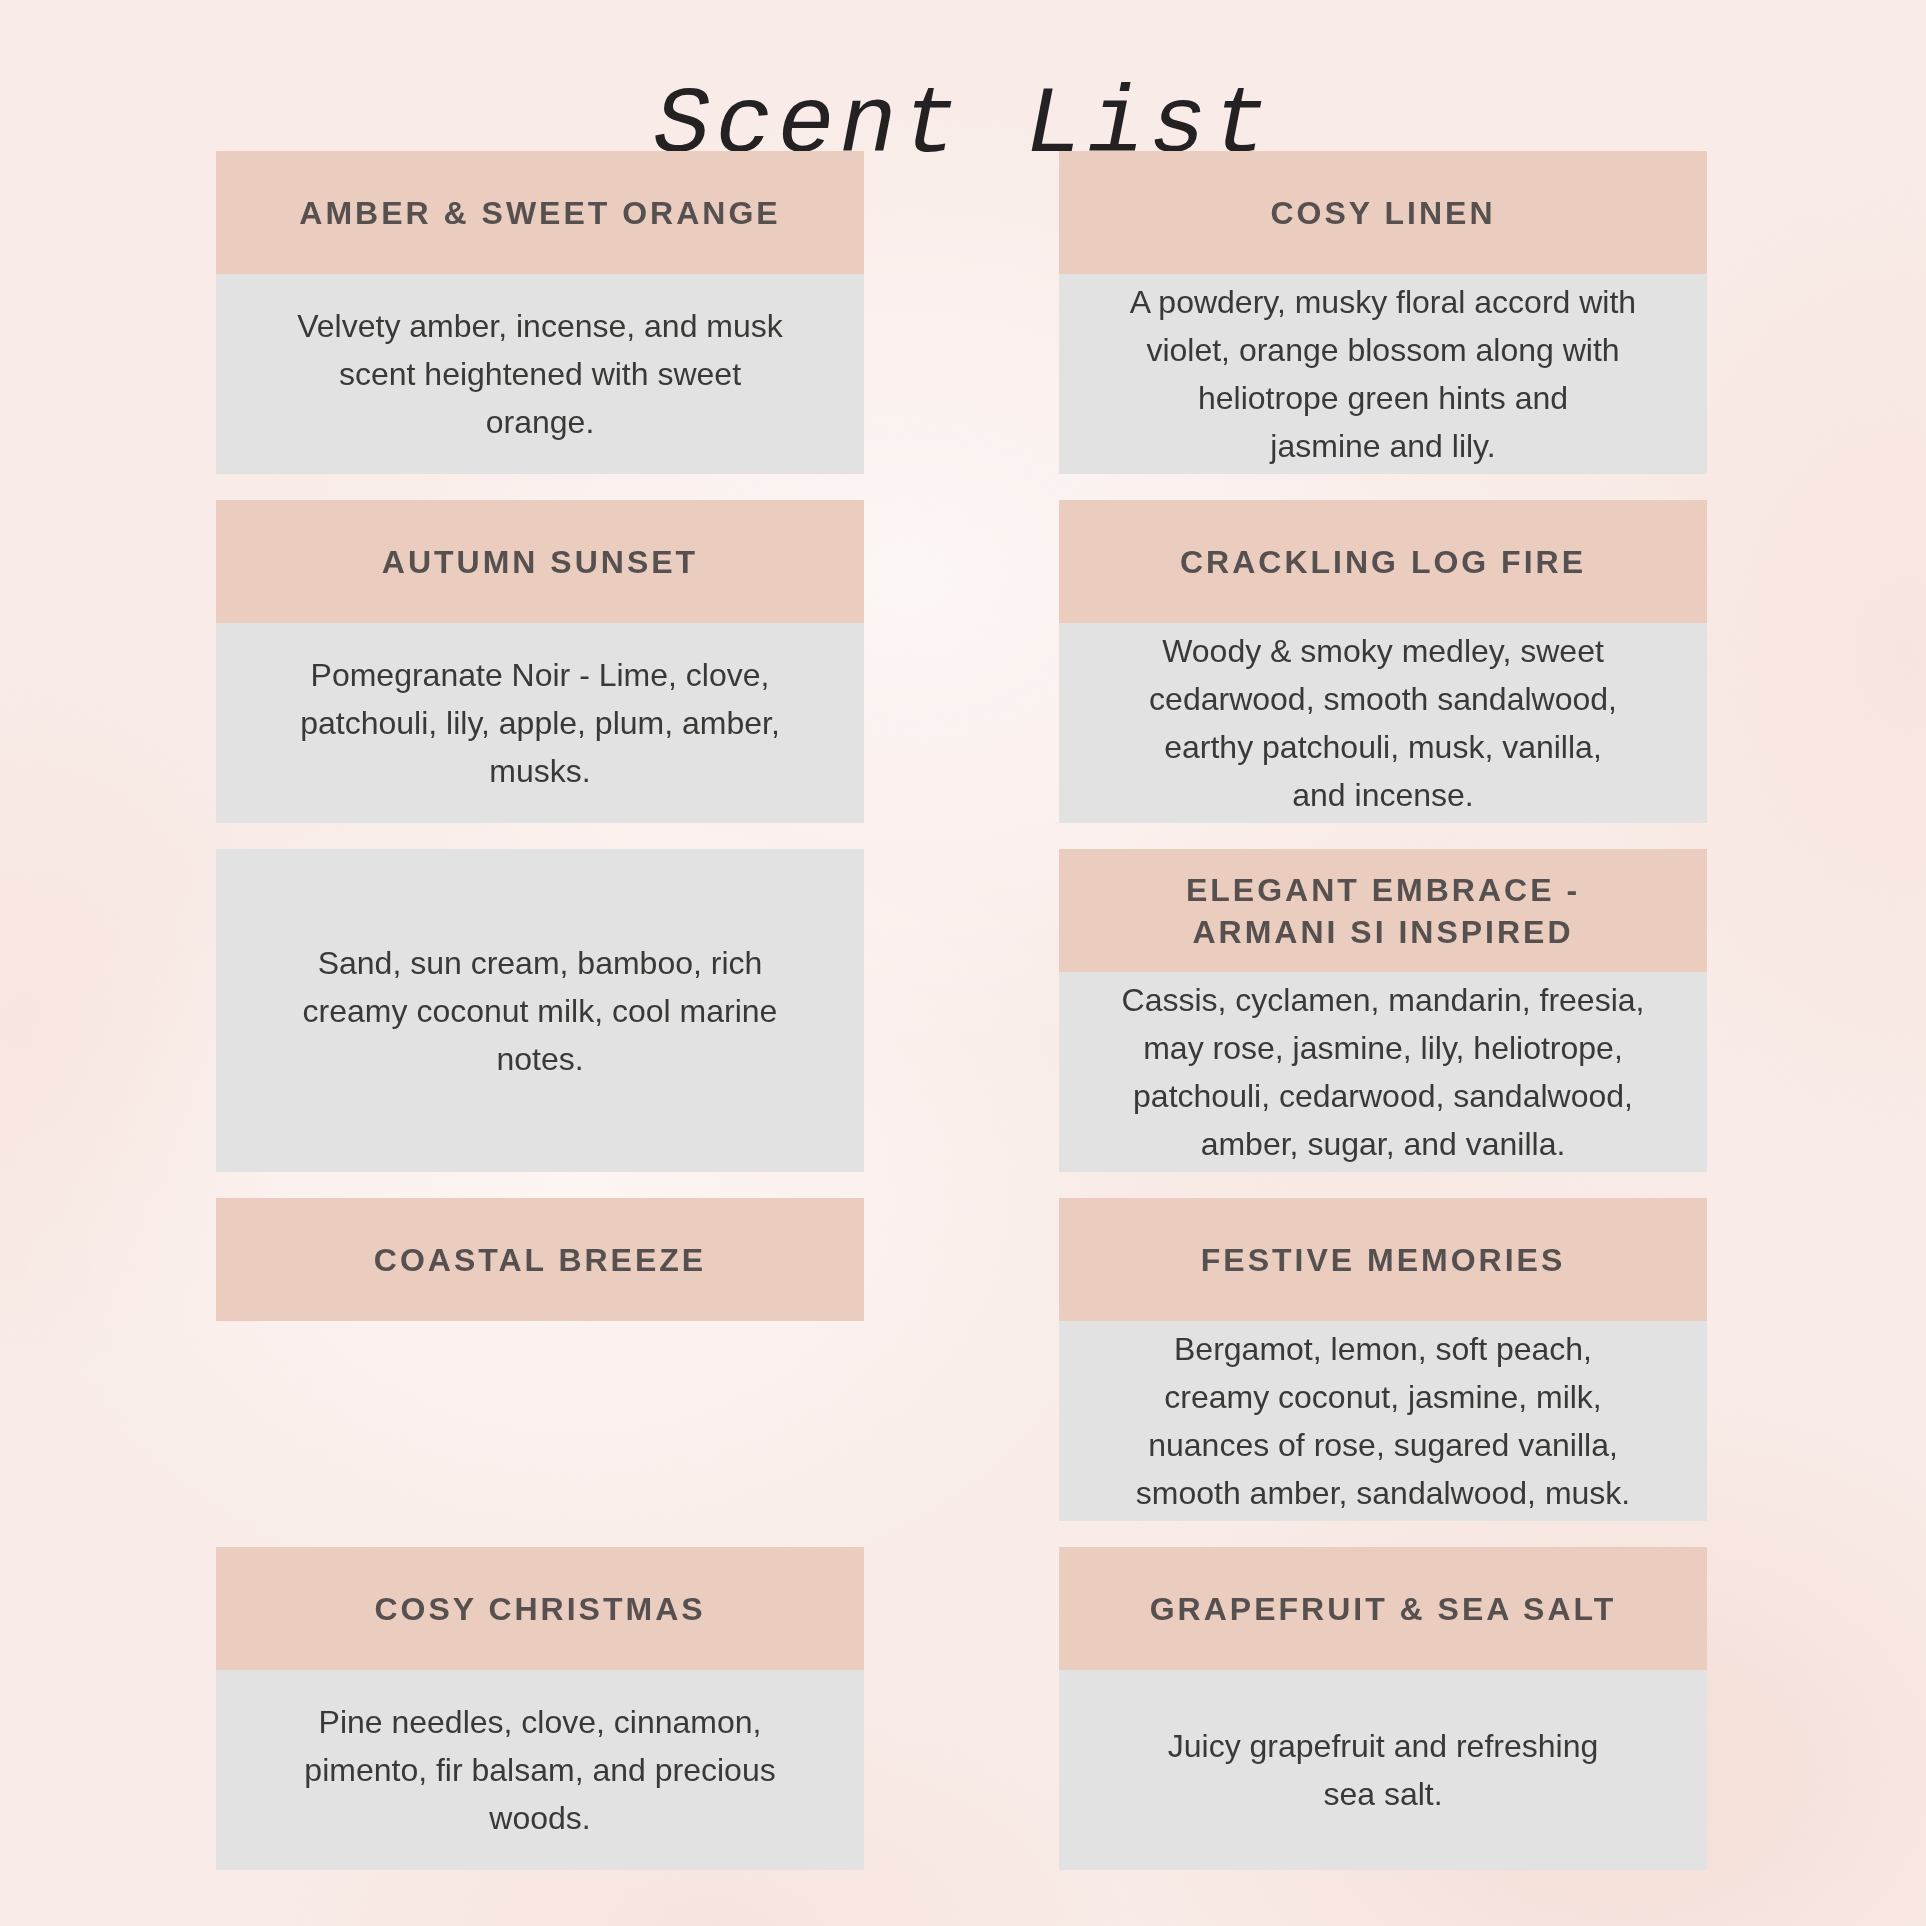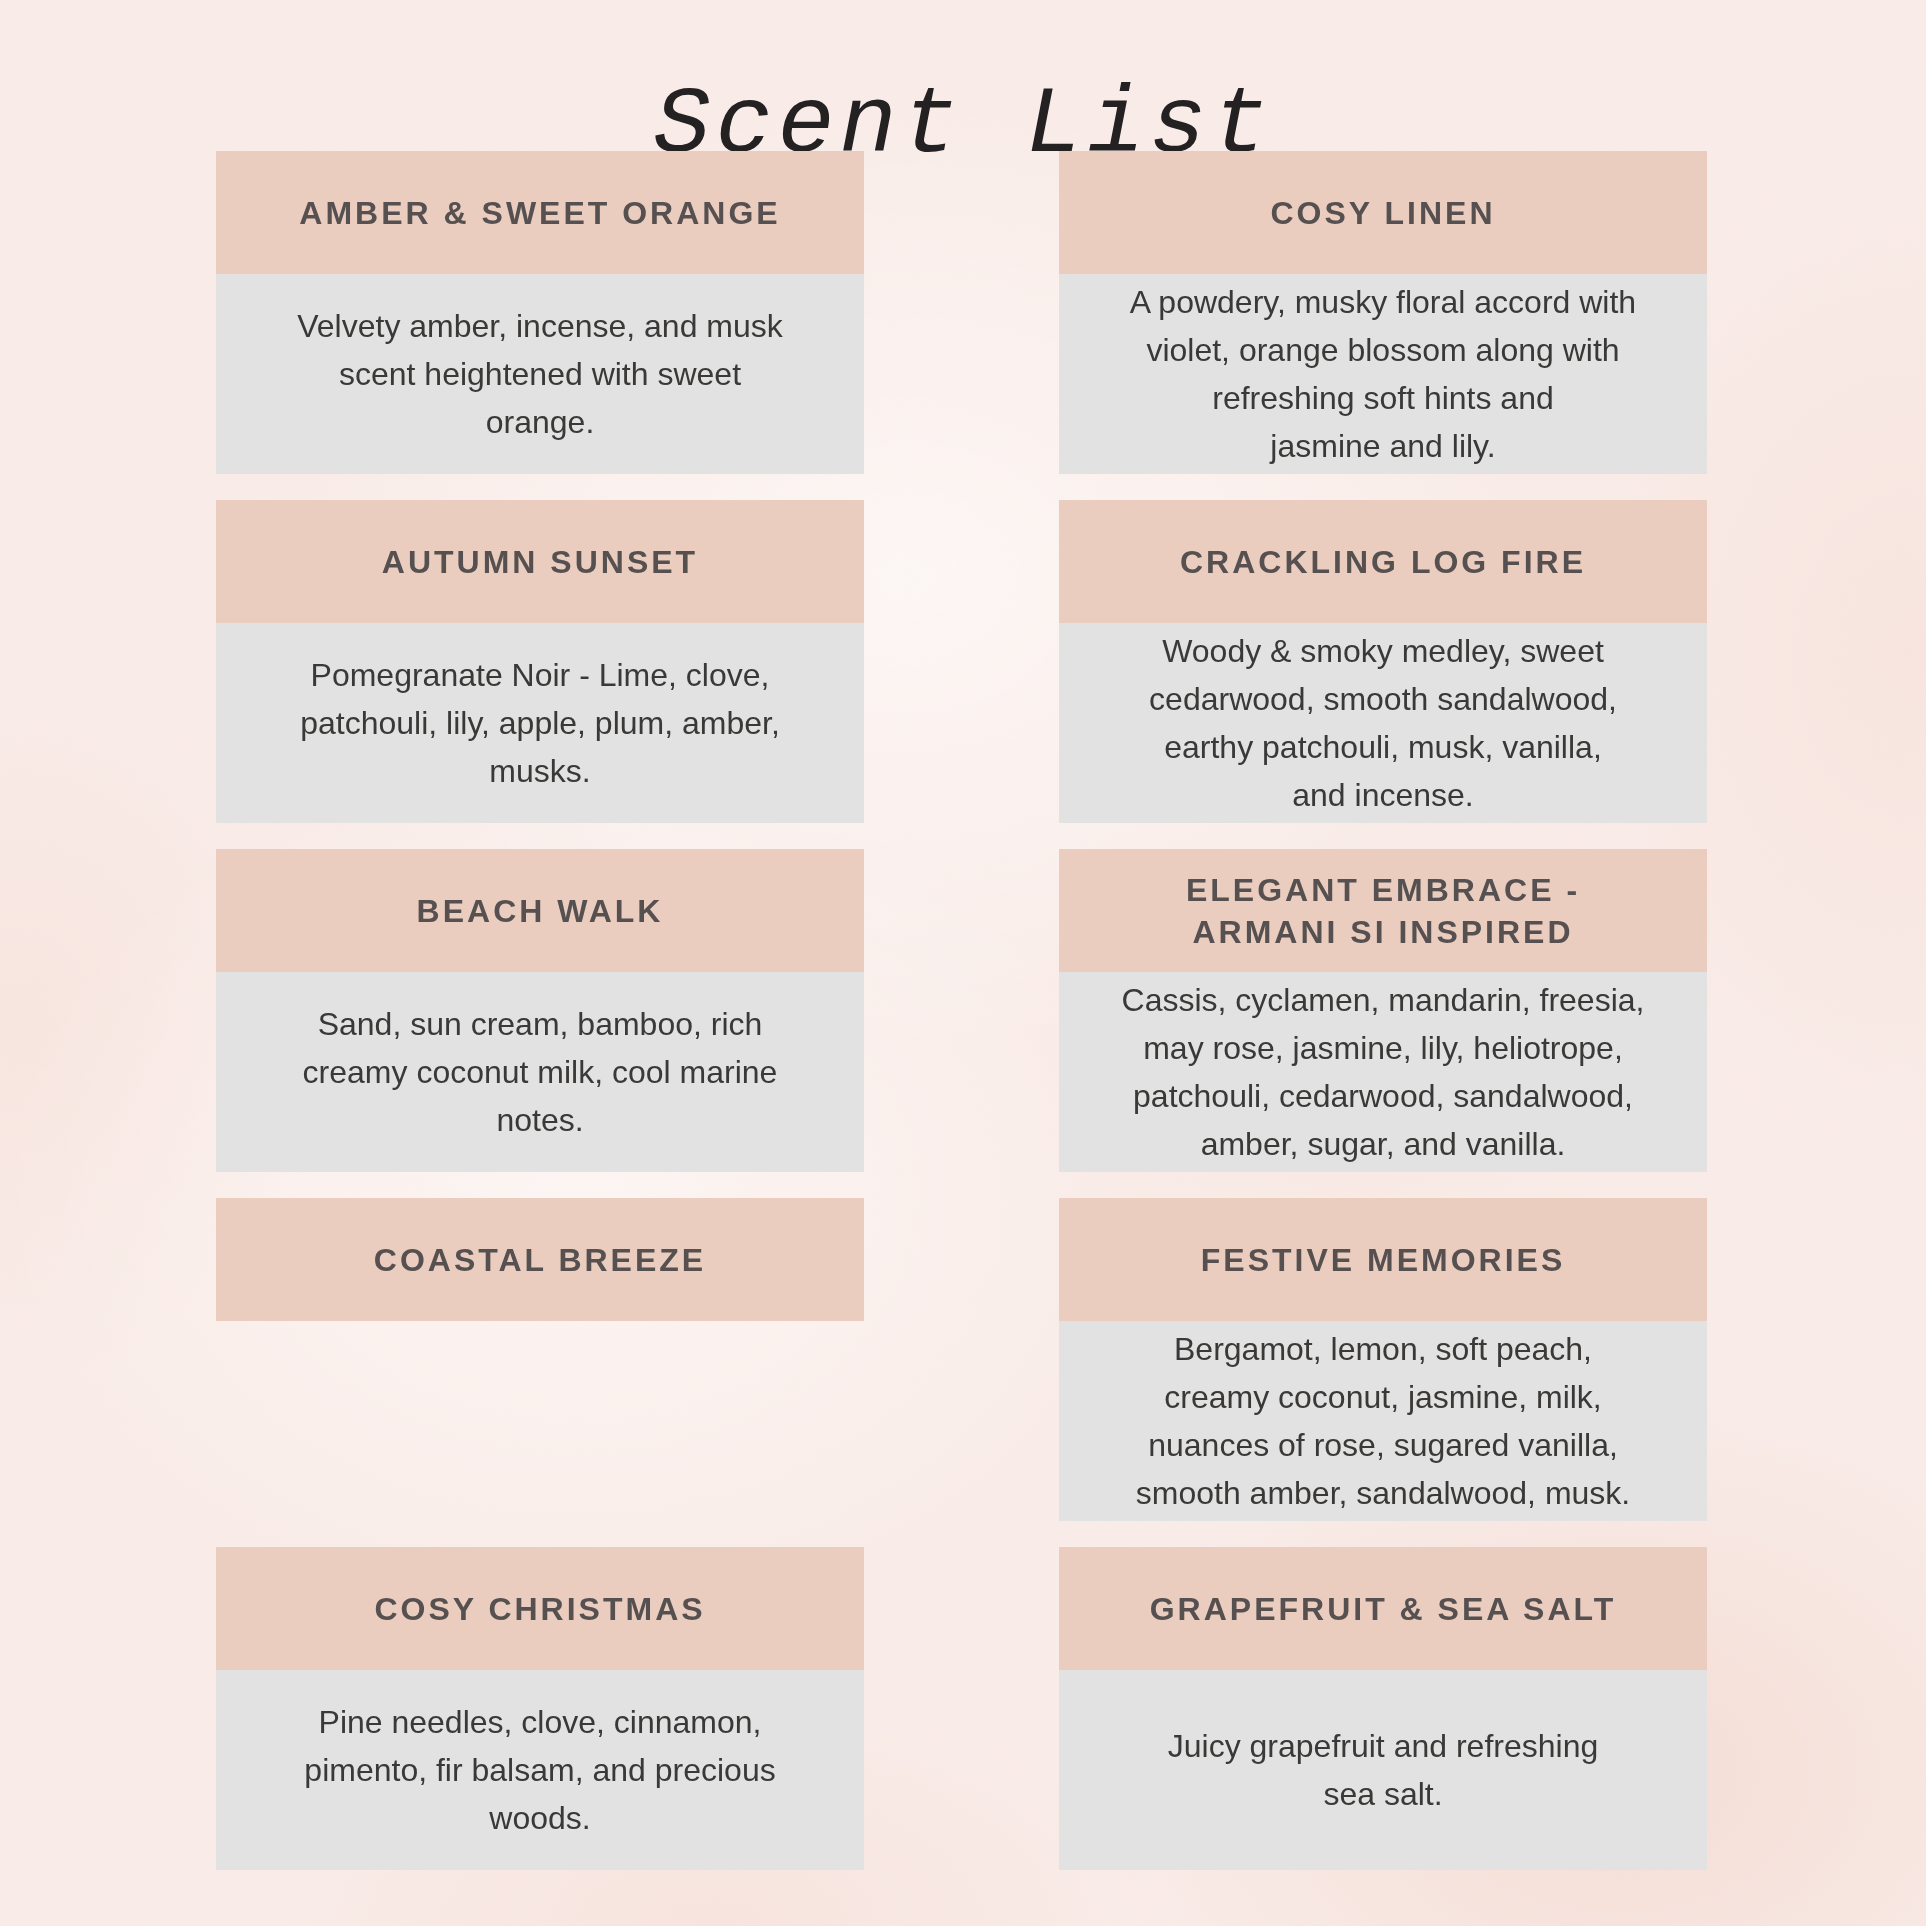--- a/index.html
+++ b/index.html
@@ -115,42 +115,41 @@
   </div>
 
   <div class="scent-card">
     <div class="card-title">AUTUMN SUNSET</div>
     <div class="card-desc">Pomegranate Noir - Lime, clove,
 patchouli, lily, apple, plum, amber,
 musks.</div>
   </div>
 
   <div class="scent-card">
-    <div class="card-title">BEACH WALK</div>
     <div class="card-desc">Sand, sun cream, bamboo, rich
 creamy coconut milk, cool marine
 notes.</div>
   </div>
 
   <div class="scent-card">
     <div class="card-title">COASTAL BREEZE</div>
   </div>
 
   <div class="scent-card">
     <div class="card-title">COSY CHRISTMAS</div>
     <div class="card-desc">Pine needles, clove, cinnamon,
 pimento, fir balsam, and precious
 woods.</div>
   </div>
 
   <div class="scent-card">
     <div class="card-title">COSY LINEN</div>
     <div class="card-desc">A powdery, musky floral accord with
 violet, orange blossom along with
-refreshing soft hints and
+heliotrope green hints and
 jasmine and lily.</div>
   </div>
 
   <div class="scent-card">
     <div class="card-title">CRACKLING LOG FIRE</div>
     <div class="card-desc">Woody &amp; smoky medley, sweet
 cedarwood, smooth sandalwood,
 earthy patchouli, musk, vanilla,
 and incense.</div>
   </div>

